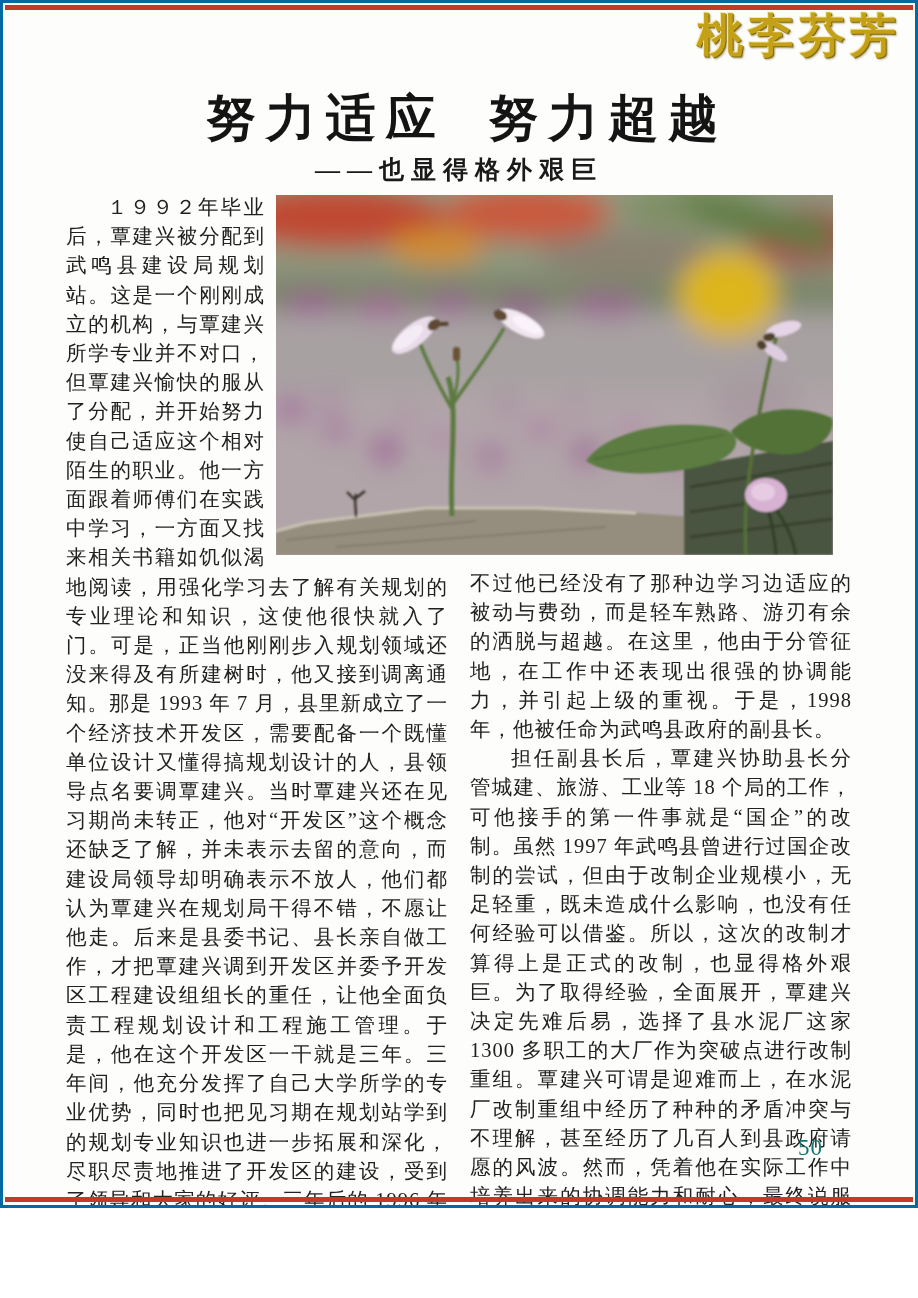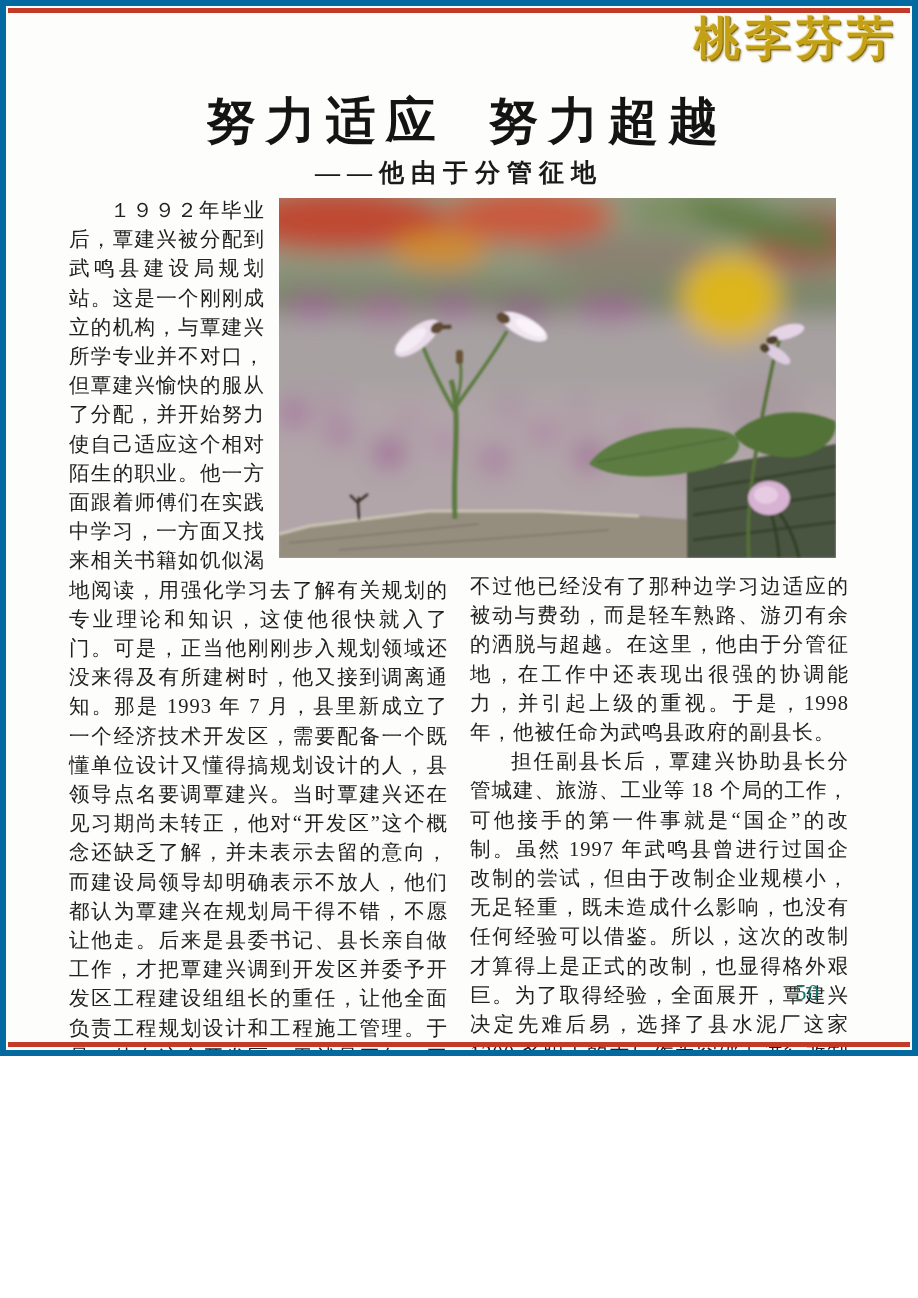--- a/index.html
+++ b/index.html
@@ -1,18 +1,18 @@
 <!DOCTYPE html>
 <html><head>
 <meta charset="utf-8">
 <style>
   html,body { margin:0; padding:0; background:#ffffff; }
   .page {
-    position:relative; width:918px; height:1056px; box-sizing:border-box;
-    background:#fdfdfb; border:6px solid #0369a1; overflow:hidden;
+    position:relative; width:918px; height:1208px; box-sizing:border-box;
+    background:#fdfdfb; border:3px solid #0369a1; overflow:hidden;
     font-family:"Liberation Serif", serif; color:#222;
   }
   .rule-top { position:absolute; top:2px; left:2px; right:2px; height:5px; background:#c23a28; }
   .rule-bottom { position:absolute; bottom:3px; left:2px; right:2px; height:5px; background:#c23a28; }
 
   .masthead {
     position:absolute; top:8px; right:14px;
     font-size:46px; font-weight:bold; letter-spacing:5px; line-height:1.1;
     color:#c3a016;
     text-shadow:-1px -1px 0 #f3e6a8, 1px 1px 1px #7a6206, 2px 2px 2px rgba(90,70,0,.35);
@@ -48,21 +48,21 @@
 </style>
 </head>
 <body>
 
 <div class="page">
   <div class="rule-top"></div>
 
   <div class="masthead">桃李芬芳</div>
 
   <h1 class="title">努力适应 努力超越</h1>
-  <div class="subtitle">——他由于分管征地</div>
+  <div class="subtitle">——也显得格外艰巨</div>
 
   <div class="columns">
     <div class="col col-left">
       <div class="photo-spacer"></div>
       <p class="indent">１９９２年毕业后，覃建兴被分配到武鸣县建设局规划站。这是一个刚刚成立的机构，与覃建兴所学专业并不对口，但覃建兴愉快的服从了分配，并开始努力使自己适应这个相对陌生的职业。他一方面跟着师傅们在实践中学习，一方面又找来相关书籍如饥似渴地阅读，用强化学习去了解有关规划的专业理论和知识，这使他很快就入了门。可是，正当他刚刚步入规划领域还没来得及有所建树时，他又接到调离通知。那是 1993 年 7 月，县里新成立了一个经济技术开发区，需要配备一个既懂单位设计又懂得搞规划设计的人，县领导点名要调覃建兴。当时覃建兴还在见习期尚未转正，他对“开发区”这个概念还缺乏了解，并未表示去留的意向，而建设局领导却明确表示不放人，他们都认为覃建兴在规划局干得不错，不愿让他走。后来是县委书记、县长亲自做工作，才把覃建兴调到开发区并委予开发区工程建设组组长的重任，让他全面负责工程规划设计和工程施工管理。于是，他在这个开发区一干就是三年。三年间，他充分发挥了自己大学所学的专业优势，同时也把见习期在规划站学到的规划专业知识也进一步拓展和深化，尽职尽责地推进了开发区的建设，受到了领导和大家的好评。三年后的 1996 年的 9 月，他再次被调动和提拔，担任了另一个开发区的管委员会副主任。在这里，他虽然也还是分管开发区的规划，</p>
     </div>
     <div class="col col-right">
       <p>不过他已经没有了那种边学习边适应的被动与费劲，而是轻车熟路、游刃有余的洒脱与超越。在这里，他由于分管征地，在工作中还表现出很强的协调能力，并引起上级的重视。于是，1998 年，他被任命为武鸣县政府的副县长。</p>
       <p class="indent">担任副县长后，覃建兴协助县长分管城建、旅游、工业等 18 个局的工作，可他接手的第一件事就是“国企”的改制。虽然 1997 年武鸣县曾进行过国企改制的尝试，但由于改制企业规模小，无足轻重，既未造成什么影响，也没有任何经验可以借鉴。所以，这次的改制才算得上是正式的改制，也显得格外艰巨。为了取得经验，全面展开，覃建兴决定先难后易，选择了县水泥厂这家 1300 多职工的大厂作为突破点进行改制重组。覃建兴可谓是迎难而上，在水泥厂改制重组中经历了种种的矛盾冲突与不理解，甚至经历了几百人到县政府请愿的风波。然而，凭着他在实际工作中培养出来的协调能力和耐心，最终说服了改制重组不理解的职工，使水泥厂的改制重组在预期内完成。通过改制后的水泥厂生产能力、规模、效益、利税都有了大幅度的提升。水泥厂的改制的成功，为全县的改制工作积累了经验，使后来的其他企业改制进行得相当顺利。在年终评议会上，</p>
     </div>

